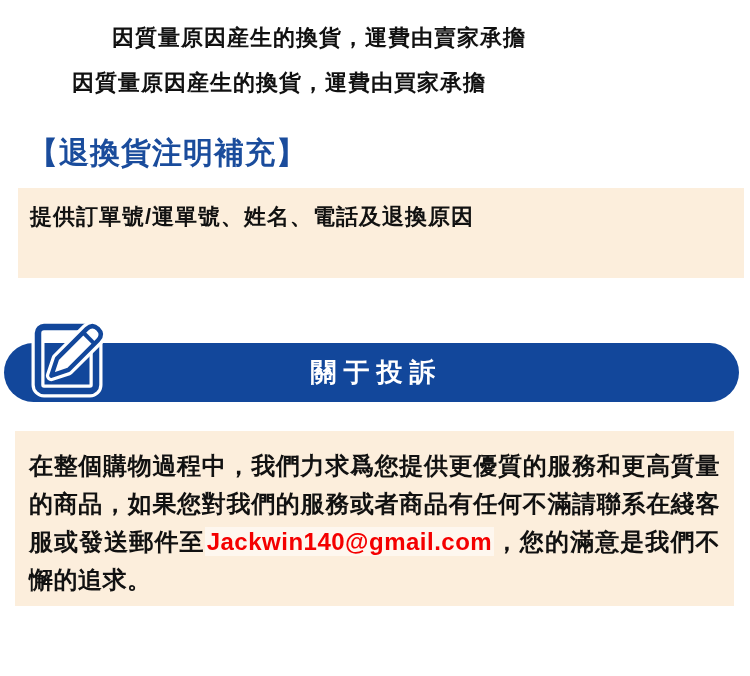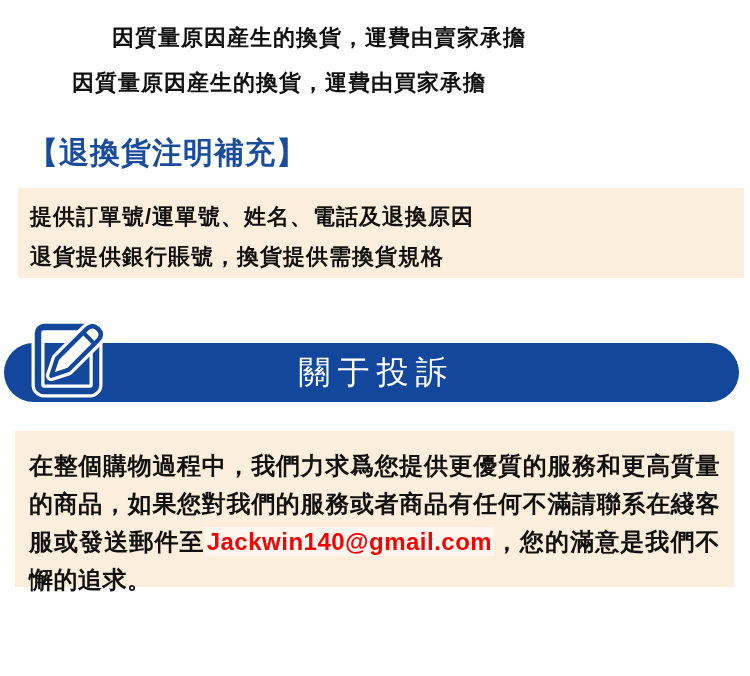--- a/index.html
+++ b/index.html
@@ -27,28 +27,28 @@
   .note-box .note-line{
     font-size:22px;font-weight:bold;color:#111;line-height:40px;
     letter-spacing:1px;white-space:nowrap;
   }
   .banner{
     position:absolute;left:4px;top:343px;width:735px;height:59px;
     background:#12479b;border-radius:30px;z-index:1;
     display:flex;align-items:center;justify-content:center;
   }
   .banner-title{
-    color:#ffffff;font-size:32px;font-weight:normal;
+    color:#ffffff;font-size:26px;font-weight:bold;
     letter-spacing:7px;padding-left:10px;white-space:nowrap;
   }
   .banner-icon{
     position:absolute;left:26px;top:295px;width:92px;height:104px;z-index:2;
   }
   .complaint-box{
-    position:absolute;left:15px;top:431px;width:719px;height:156px;
+    position:absolute;left:15px;top:431px;width:719px;height:175px;
     background:#fceedc;box-sizing:border-box;padding:16px 14px;
   }
   .complaint-text{
     font-size:24px;font-weight:bold;color:#111;line-height:38px;
     text-align:justify;letter-spacing:0.5px;
   }
   .email{
     color:#f40000;
     background:rgba(255,255,255,0.55);
     padding:1px 2px;
@@ -62,21 +62,20 @@
 <div>
 
   <div class="policy-line l1">因質量原因産生的換貨，運費由賣家承擔</div>
 
   <div class="policy-line l2">因質量原因産生的換貨，運費由買家承擔</div>
 
   <h2 class="section-title">【退換貨注明補充】</h2>
 
   <div class="note-box">
     <div class="note-line">提供訂單號/運單號、姓名、電話及退換原因</div>
-    <div class="note-line">退貨提供銀行賬號，換貨提供需換貨規格</div>
   </div>
 
   <div class="banner">
     <span class="banner-title">關于投訴</span>
   </div>
 
   <div class="banner-icon">
     <svg width="92" height="104" viewBox="0 0 92 104" xmlns="http://www.w3.org/2000/svg">
 
       <rect x="12" y="32" width="58" height="64" rx="6" fill="none" stroke="#ffffff" stroke-width="13"></rect>

